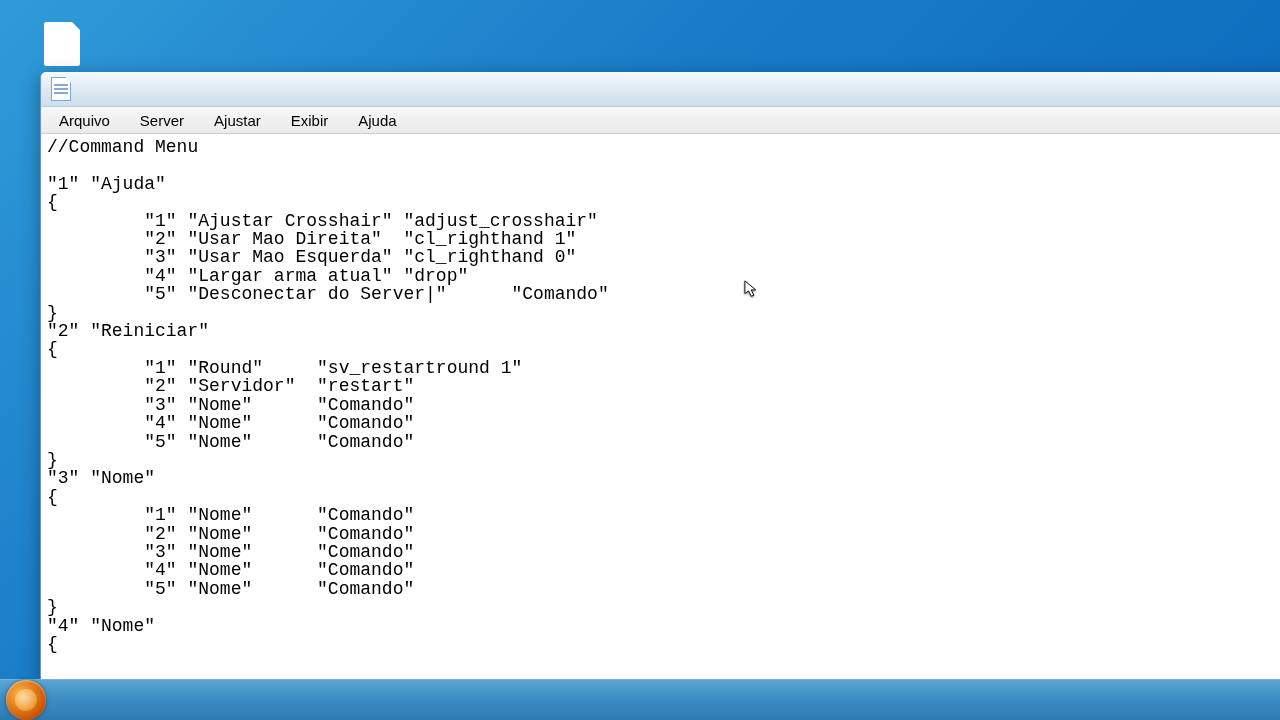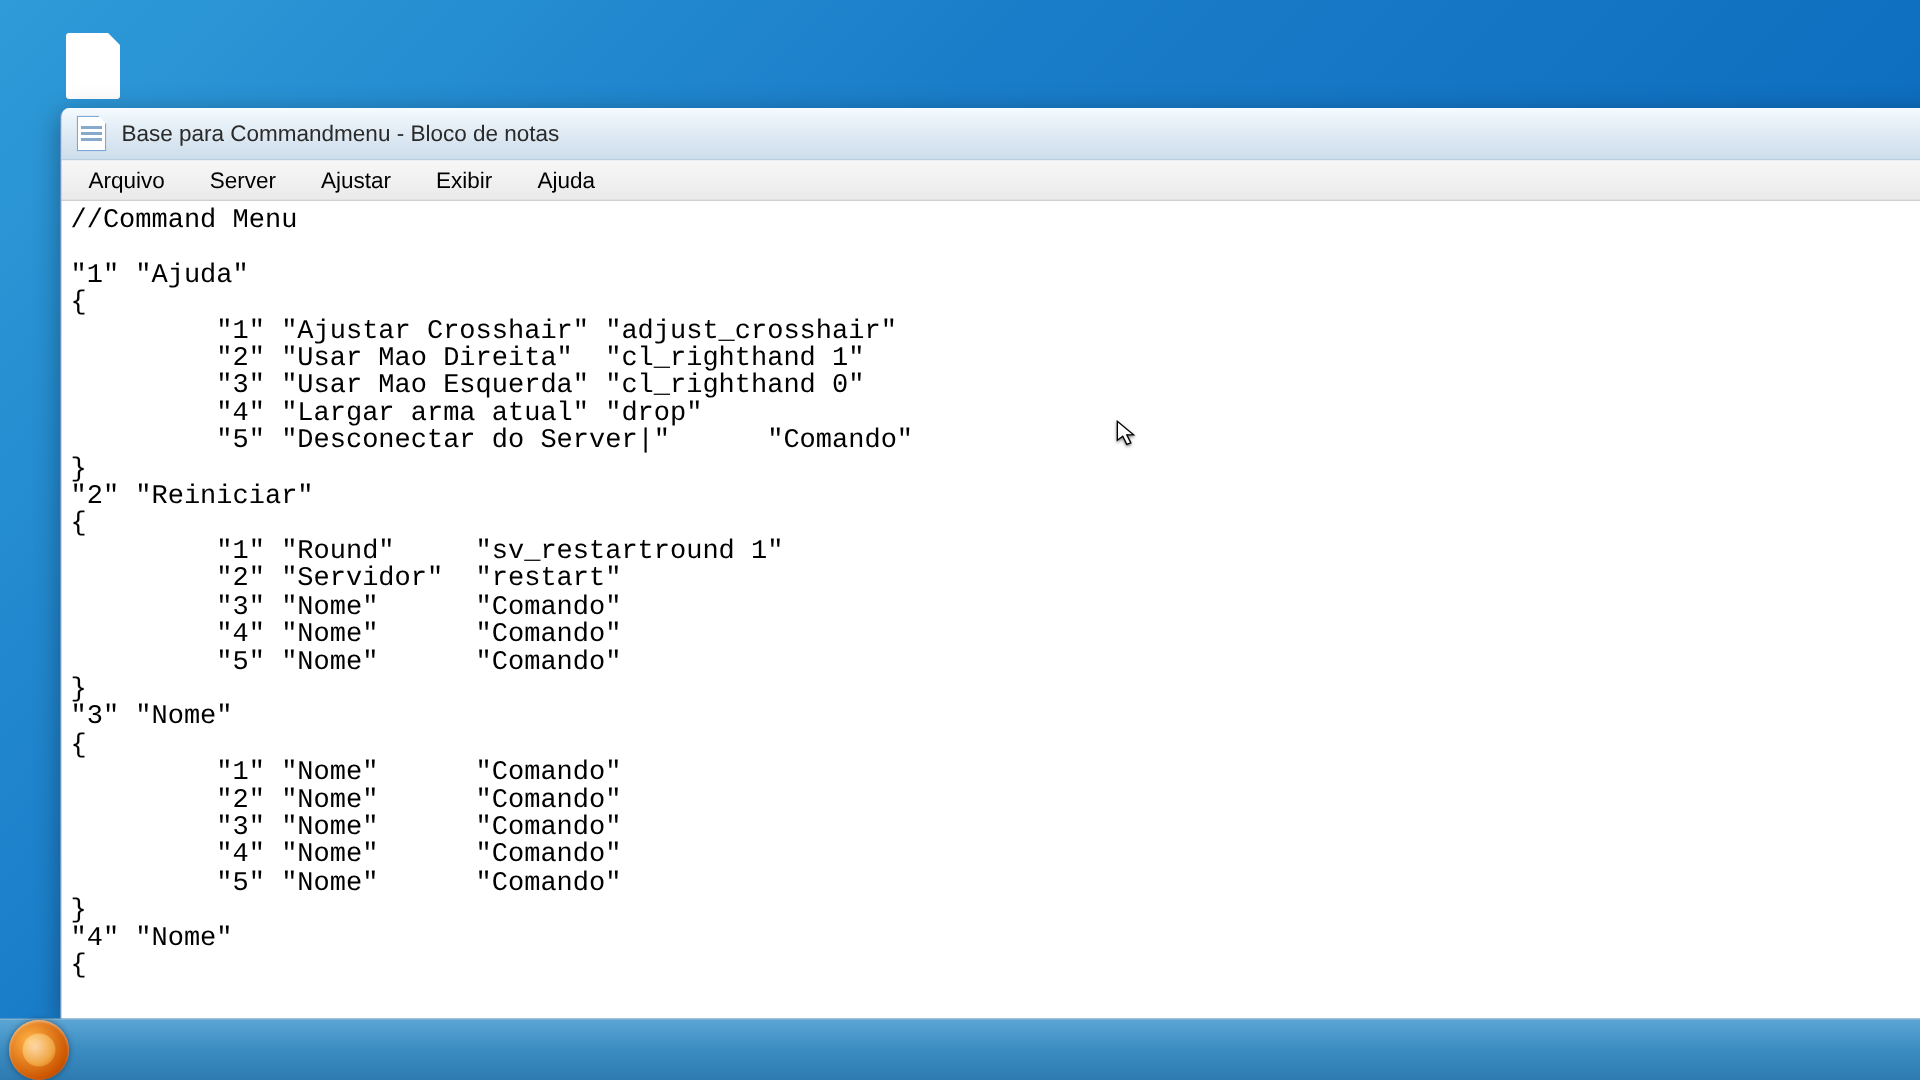--- a/index.html
+++ b/index.html
@@ -98,21 +98,20 @@
   <span class="desk-label" style="left:14px;top:222px;">E</span>
   <span class="desk-label" style="left:0px;top:250px;">om</span>
   <span class="desk-label" style="left:12px;top:333px;">R</span>
   <span class="desk-label" style="left:0px;top:442px;">ou</span>
   <span class="desk-label" style="left:0px;top:580px;font-family:Liberation Mono, monospace;">S L</span>
   <span class="desk-label" style="left:0px;top:602px;">Mu</span>
 
   <div class="window">
     <div class="titlebar">
       <span class="title-icon"></span>
-      <span>Base para Commandmenu - Bloco de notas</span>
     </div>
     <div class="menubar">
       <span class="menu-item">Arquivo</span>
       <span class="menu-item">Server</span>
       <span class="menu-item">Ajustar</span>
       <span class="menu-item">Exibir</span>
       <span class="menu-item">Ajuda</span>
     </div>
     <div class="editor">//Command Menu
 

